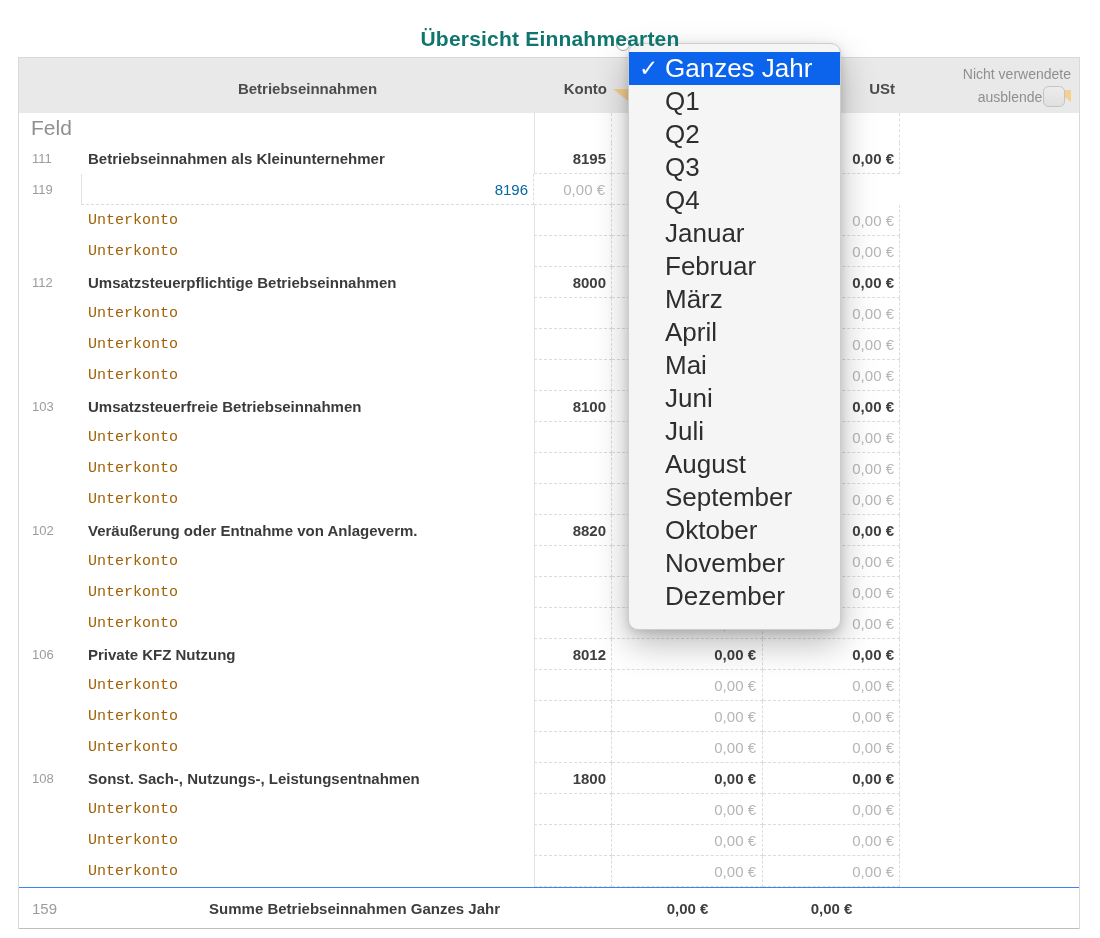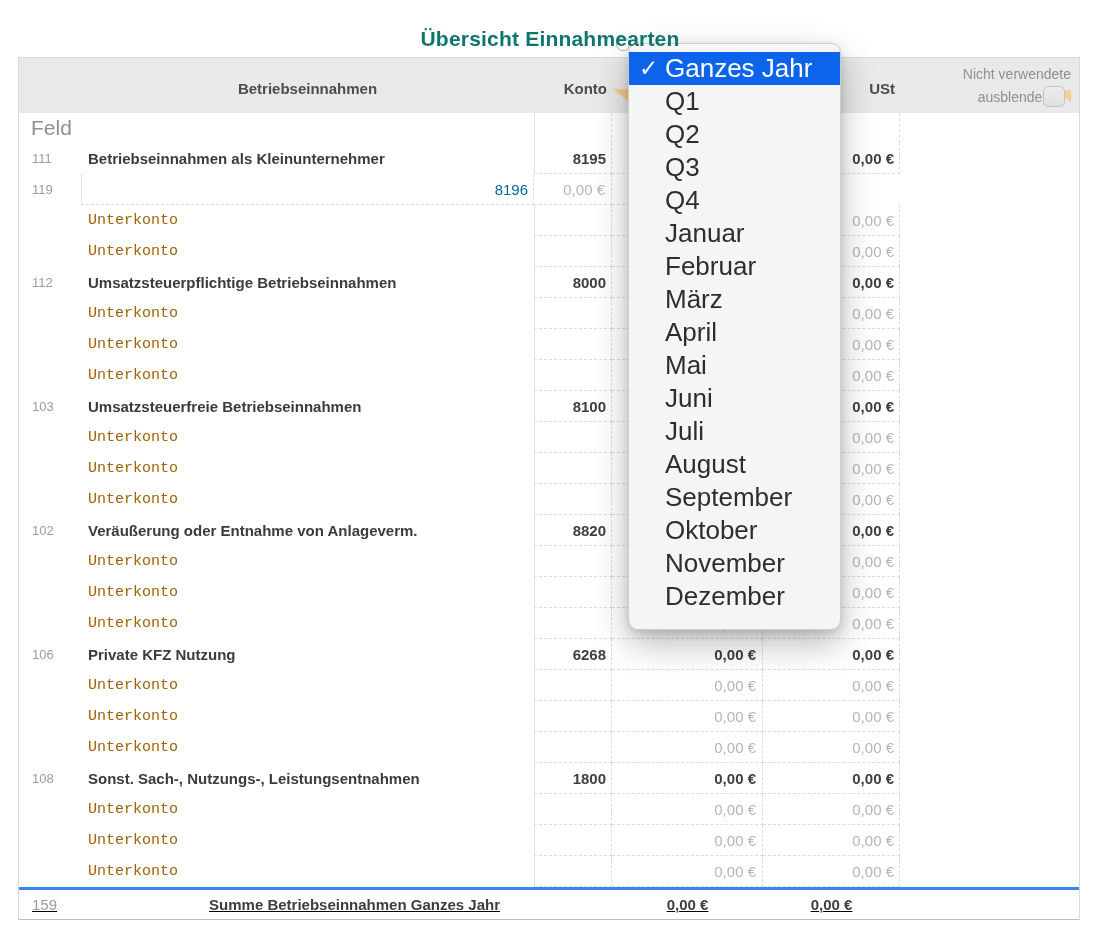--- a/index.html
+++ b/index.html
@@ -44,21 +44,21 @@
   .c-ein.num{padding-right:6px;}
 
   .row.main .desc{font-weight:bold;color:#3b3b3b;}
   .row.main .num{font-weight:bold;color:#3f3f3f;}
   .row.secondary .desc{color:#646464;}
   .row.secondary .c-konto{color:#0369a1;}
   .row.secondary .c-ein,.row.secondary .c-ust{color:#b5b5b5;}
   .row.sub .desc{color:#a16207;font-family:Liberation Mono, monospace;}
   .row.sub .num{color:#b5b5b5;}
 
-  .summary{height:33px;border-top:3px solid #3b82f6;border-bottom:1px solid #bfbfbf;text-decoration:underline;}
+  .summary{height:42px;border-top:1px solid #3b82f6;border-bottom:1px solid #bfbfbf;}
   .summary .feld-num{font-size:15px;}
   .summary .desc{font-weight:bold;justify-content:flex-end;padding-right:34px;color:#3d3d3d;}
   .summary .sum-val{justify-content:center;font-weight:bold;color:#3f3f3f;font-size:15px;}
 
   
   .menu{position:absolute;left:628px;top:43px;width:213px;z-index:10;
     background:#f5f5f6;border:1px solid #cdcdcd;border-radius:10px;
     padding:8px 0 16px 0;box-sizing:border-box;
     box-shadow:0 14px 34px rgba(0,0,0,.27),0 3px 10px rgba(0,0,0,.13);}
   .menu-item{position:relative;height:33px;line-height:33px;font-size:26px;color:#2e2e2e;
@@ -227,21 +227,21 @@
           <div class="cell feld-num"></div>
           <div class="cell desc">Unterkonto</div>
           <div class="cell c-konto num"></div>
           <div class="cell c-ein num">0,00 €</div>
           <div class="cell c-ust num">0,00 €</div>
           <div class="cell"></div>
         </div>
         <div class="grid row main">
           <div class="cell feld-num">106</div>
           <div class="cell desc">Private KFZ Nutzung</div>
-          <div class="cell c-konto num">6268</div>
+          <div class="cell c-konto num">8012</div>
           <div class="cell c-ein num">0,00 €</div>
           <div class="cell c-ust num">0,00 €</div>
           <div class="cell"></div>
         </div>
         <div class="grid row sub">
           <div class="cell feld-num"></div>
           <div class="cell desc">Unterkonto</div>
           <div class="cell c-konto num"></div>
           <div class="cell c-ein num">0,00 €</div>
           <div class="cell c-ust num">0,00 €</div>

